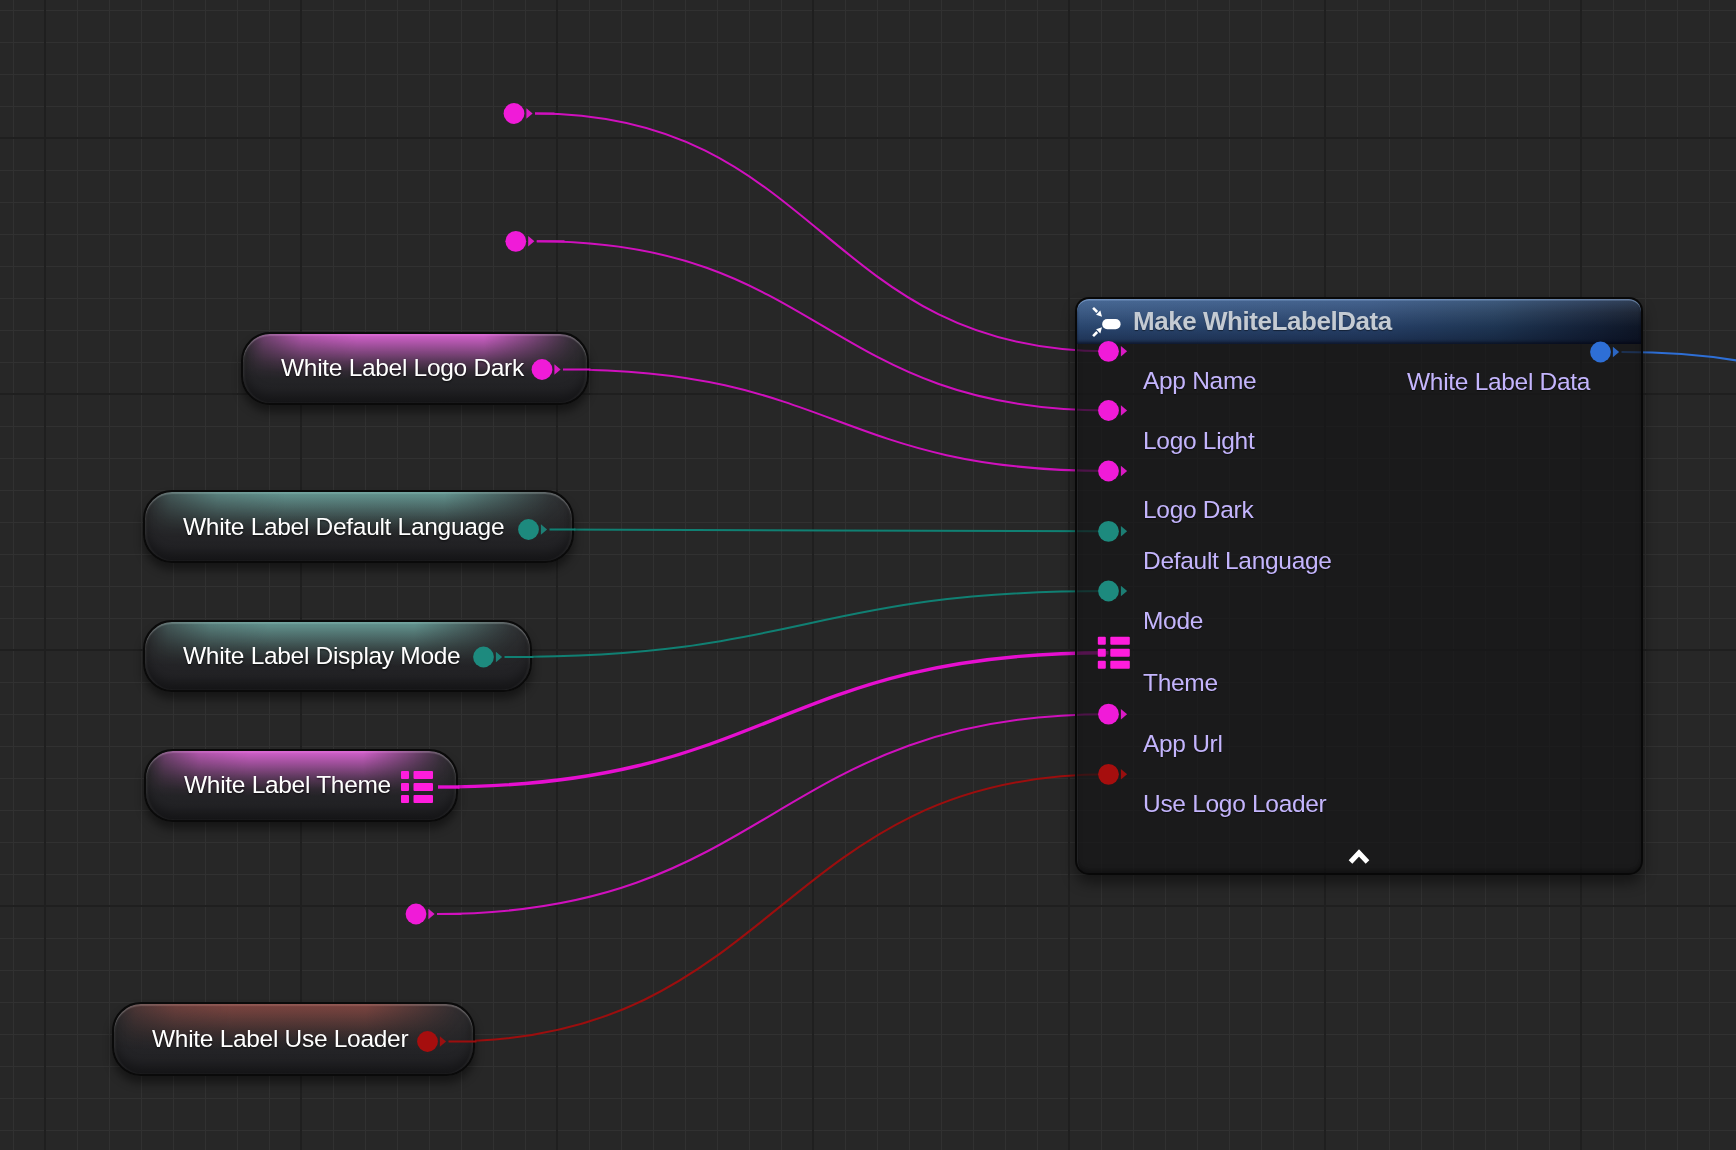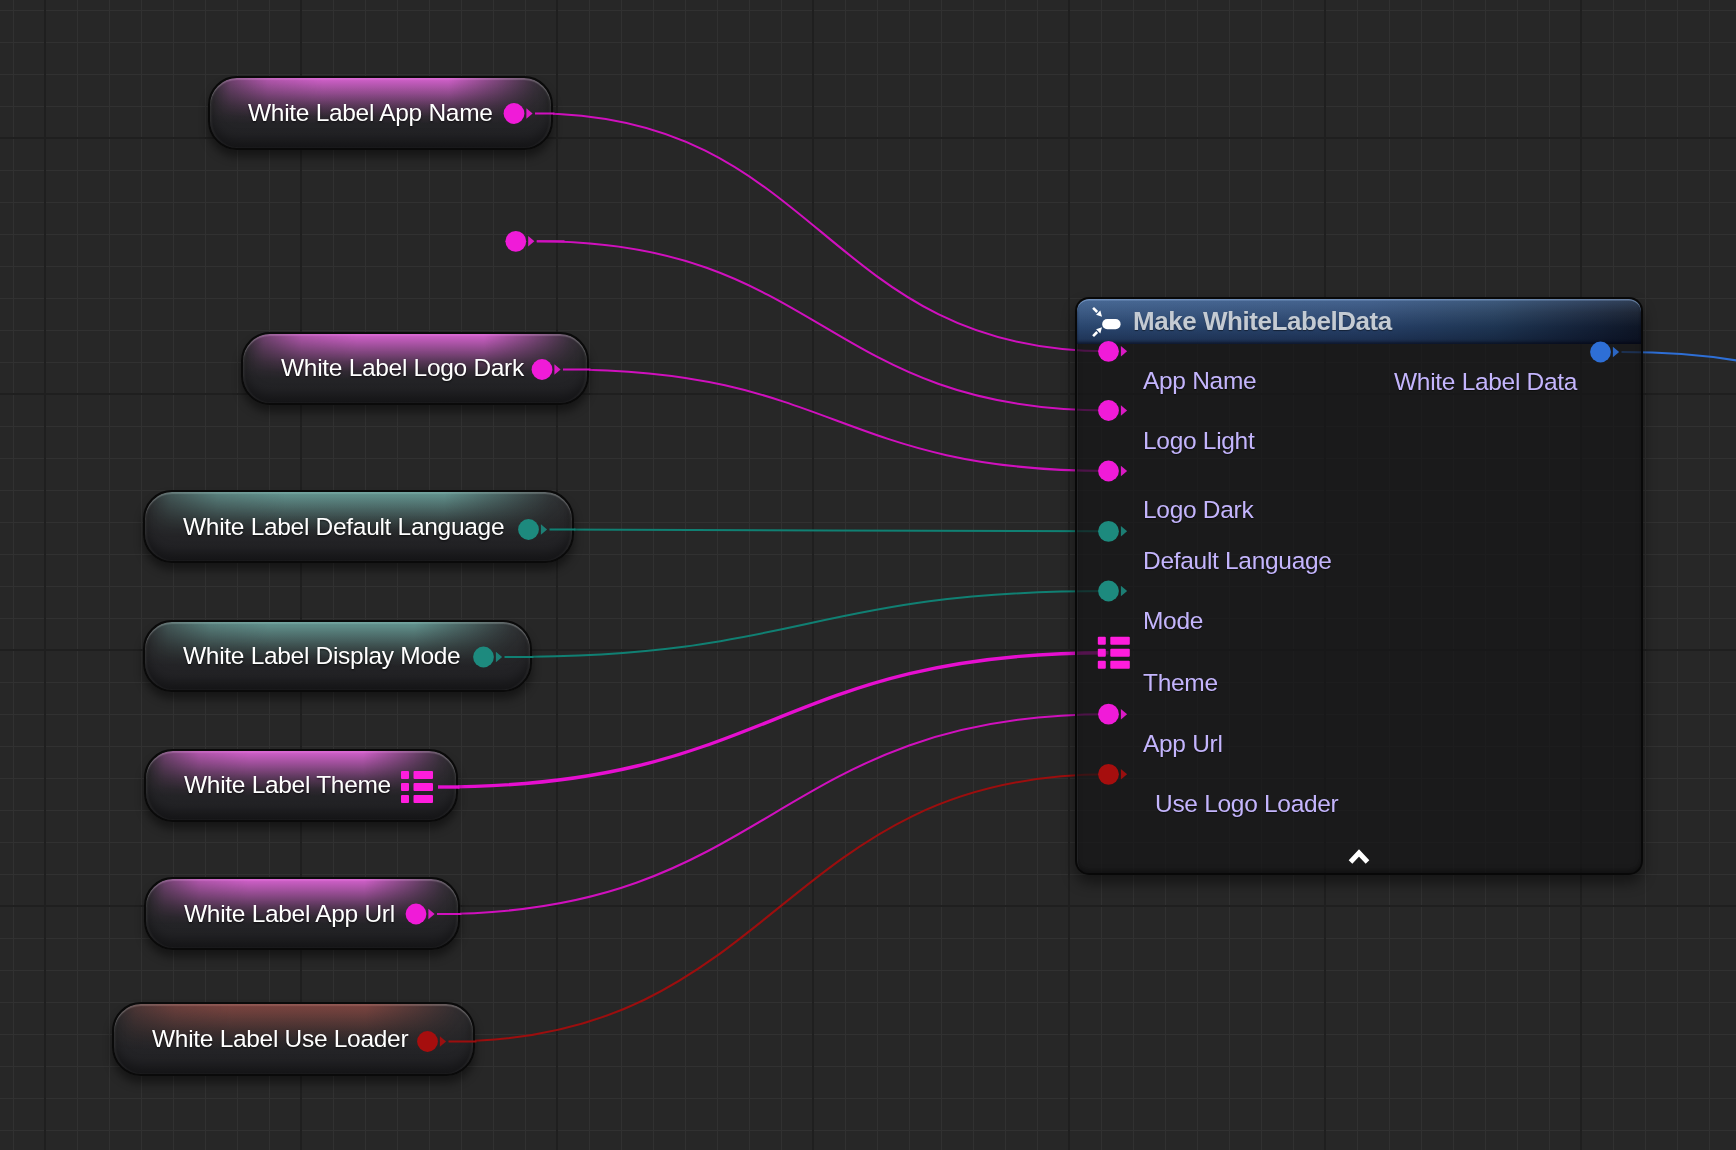--- a/index.html
+++ b/index.html
@@ -119,40 +119,34 @@
         <path d="M3.5 13 L12 4 L20.5 13" stroke="#ffffff" stroke-width="5" fill="none"></path>
       </svg>
     </div>
   <div class="row-label" style="left: 66px; top: 82.3px;">App Name</div>
       <div class="row-label" style="left: 66px; top: 141.5px;">Logo Light</div>
       <div class="row-label" style="left: 66px; top: 211px;">Logo Dark</div>
       <div class="row-label" style="left: 66px; top: 262.3px;">Default Language</div>
       <div class="row-label" style="left: 66px; top: 322px;">Mode</div>
       <div class="row-label" style="left: 66px; top: 383.7px;">Theme</div>
       <div class="row-label" style="left: 66px; top: 445.2px;">App Url</div>
-      <div class="row-label" style="left: 78px; top: 505.3px;">Use Logo Loader</div>
-      <div class="row-label out" style="right: 63px; top: 83px; text-align: center;">White Label Data</div>
-    </div>
-<div class="pill string" style="left: 208px; top: 76px; width: 345px; height: 74px;">
-      <span class="pill-label">White Label App Name</span>
+      <div class="row-label" style="left: 66px; top: 505.3px;">Use Logo Loader</div>
+      <div class="row-label out" style="right: 50px; top: 83px; text-align: center;">White Label Data</div>
     </div>
     <div class="pill string" style="left: 241px; top: 331.5px; width: 348px; height: 73px;">
       <span class="pill-label">White Label Logo Dark</span>
     </div>
     <div class="pill enum" style="left: 143px; top: 490px; width: 431px; height: 73px;">
       <span class="pill-label">White Label Default Language</span>
     </div>
     <div class="pill enum" style="left: 143px; top: 619.5px; width: 389px; height: 72.5px;">
       <span class="pill-label">White Label Display Mode</span>
     </div>
     <div class="pill theme" style="left: 144px; top: 748.5px; width: 314px; height: 73.5px;">
       <span class="pill-label">White Label Theme</span>
-    </div>
-    <div class="pill string" style="left: 144px; top: 877px; width: 316px; height: 73px;">
-      <span class="pill-label">White Label App Url</span>
     </div>
     <div class="pill bool" style="left: 112px; top: 1002px; width: 363px; height: 74px;">
       <span class="pill-label">White Label Use Loader</span>
     </div>
   </div>
 <svg id="wire-layer" width="1736" height="1150" viewBox="0 0 1736 1150">
     <path d="M 535 113.5 C 821.75 113.5, 821.75 351.3, 1108.5 351.3" stroke="#d010be" stroke-width="2.05" fill="none"></path>
     <path d="M 536.8 241.3 C 822.65 241.3, 822.65 410.5, 1108.5 410.5" stroke="#d010be" stroke-width="2.05" fill="none"></path>
     <path d="M 563 369.5 C 835.75 369.5, 835.75 471, 1108.5 471" stroke="#d010be" stroke-width="2.05" fill="none"></path>
     <path d="M 549.5 529.5 C 829 529.5, 829 531.3, 1108.5 531.3" stroke="#108073" stroke-width="2.05" fill="none"></path>

